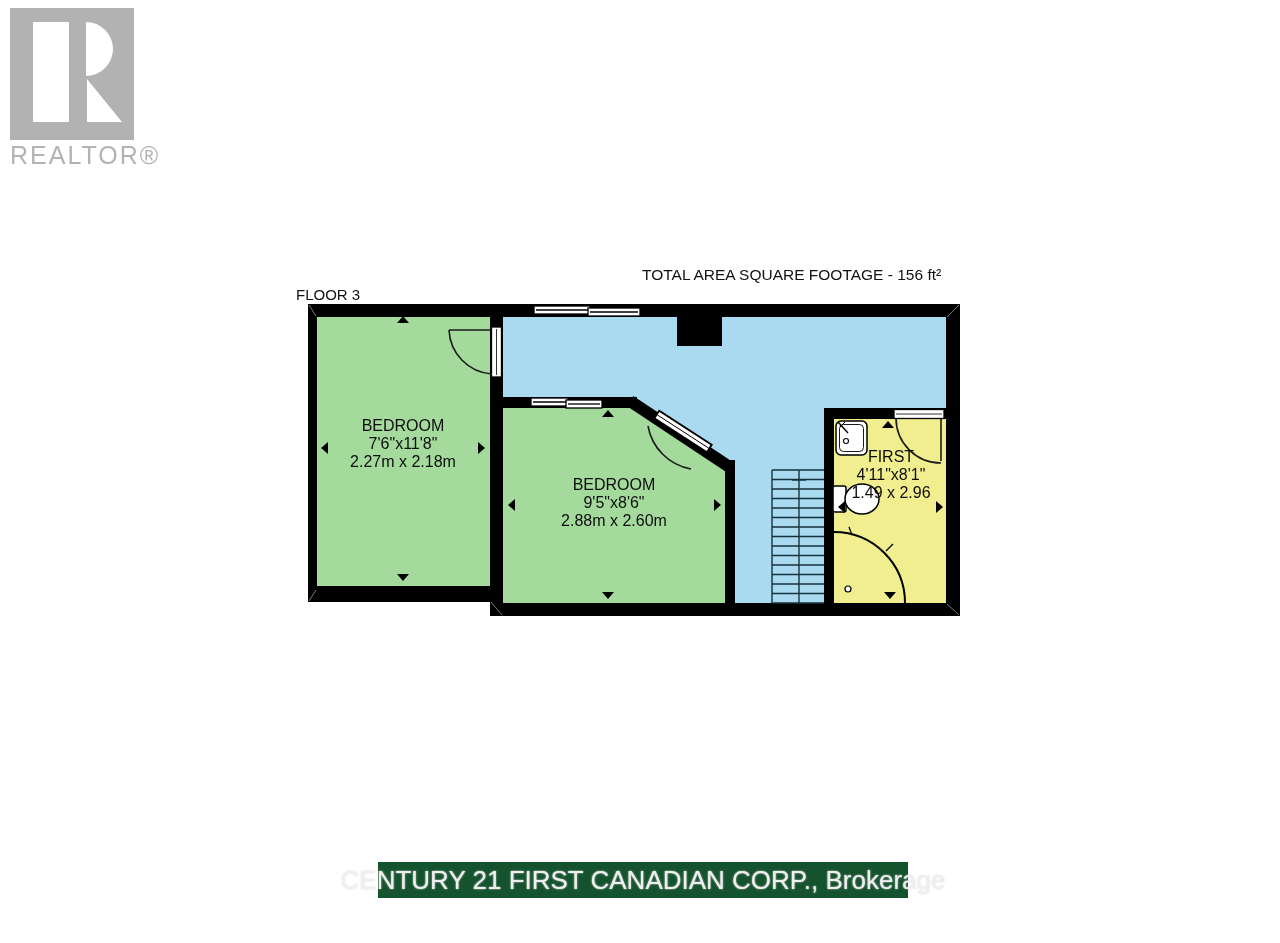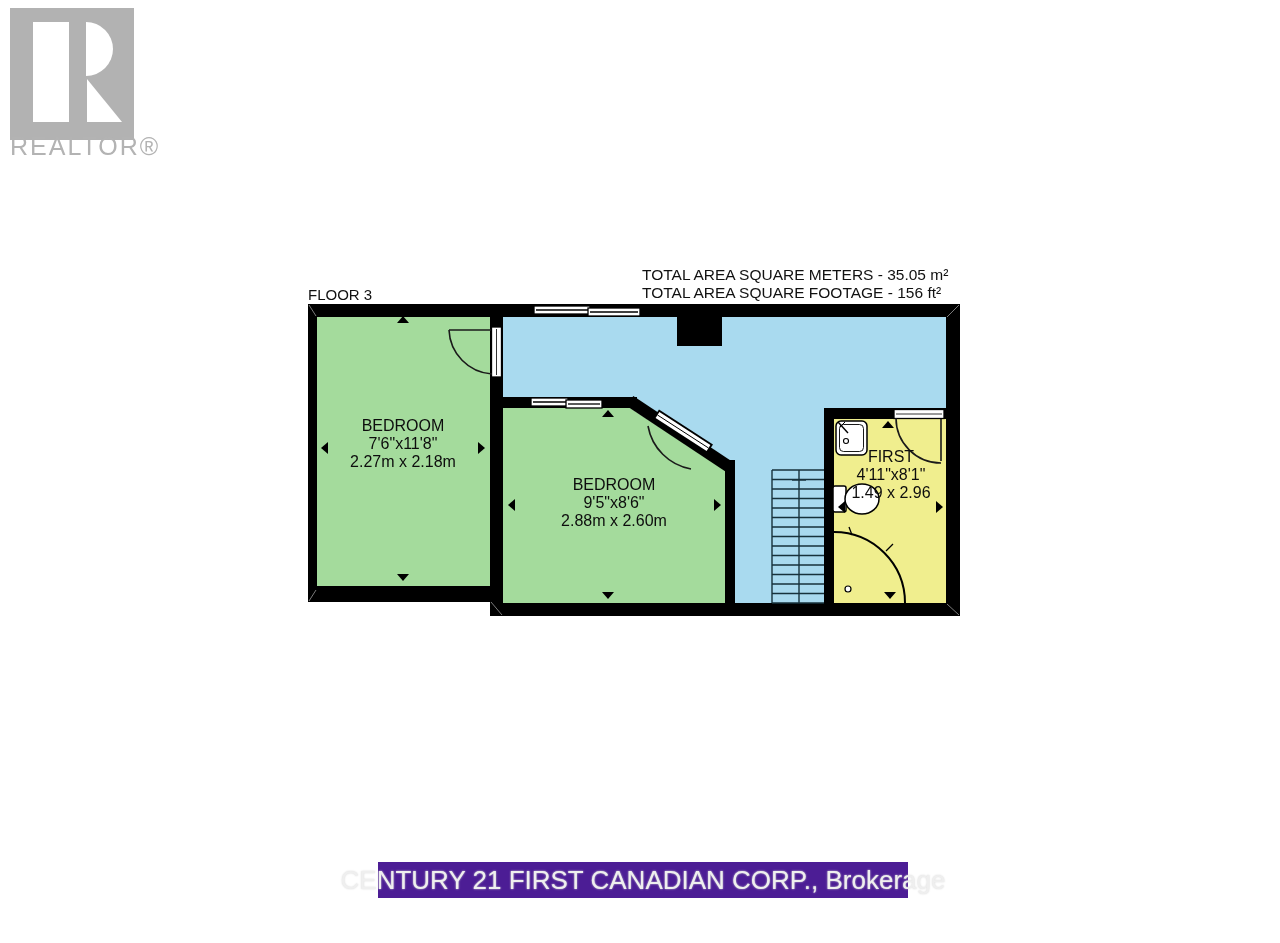--- a/index.html
+++ b/index.html
@@ -3,42 +3,42 @@
 <meta charset="utf-8">
 <style>
   html,body{margin:0;padding:0;background:#fff;}
   .page{
     position:relative;width:1280px;height:943px;background:#ffffff;overflow:hidden;
     font-family:"Liberation Sans", sans-serif;color:#000;
   }
   
   .logo-box{position:absolute;left:10px;top:8px;width:124px;height:132px;}
   .logo-word{
-    position:absolute;left:10px;top:132px;width:150px;
+    position:absolute;left:10px;top:141px;width:150px;
     font-size:25px;letter-spacing:2px;color:#b3b3b3;font-weight:400;
   }
   
-  .floor-label{position:absolute;left:308px;top:286px;font-size:15px;color:#111;}
+  .floor-label{position:absolute;left:296px;top:286px;font-size:15px;color:#111;}
   .area-summary{position:absolute;left:642px;top:266px;font-size:15.5px;line-height:18px;color:#111;white-space:nowrap;}
   
   .plan-svg{position:absolute;left:300px;top:295px;width:668px;height:330px;}
   
   .room-label{
     position:absolute;transform:translateX(-50%);text-align:center;
     font-size:16px;line-height:18px;color:#0d0d0d;white-space:nowrap;
   }
   
   .disclaimer{
     position:absolute;left:299px;top:619px;width:670px;text-align:center;
     font-size:11px;line-height:13px;color:#1a1a1a;
   }
   
   .brokerage-band{
     position:absolute;left:378px;top:862px;width:530px;height:36px;
-    background:#4c1d95;display:flex;align-items:center;justify-content:center;
+    background:#14532d;display:flex;align-items:center;justify-content:center;
   }
   .brokerage-text{
     font-size:26px;color:#efefef;white-space:nowrap;
     text-shadow:0 0 2px #d9d9d9;
   }
 </style>
 </head>
 <body>
 
 <div class="page">
@@ -46,21 +46,20 @@
   <svg class="logo-box" viewBox="0 0 124 132" aria-hidden="true">
     <rect x="0" y="0" width="124" height="132" fill="#b2b2b2"></rect>
     <rect x="23" y="14" width="36" height="100" fill="#ffffff"></rect>
     <path d="M76 14 A27 27 0 0 1 76 68 Z" fill="#ffffff"></path>
     <polygon points="77,71 112,114 77,114" fill="#ffffff"></polygon>
   </svg>
   <div class="logo-word">REALTOR®</div>
 
   <div class="floor-label">FLOOR 3</div>
   <div class="area-summary">
-    <div>TOTAL AREA SQUARE METERS - 35.05 m²</div>
     <div>TOTAL AREA SQUARE FOOTAGE - 156 ft²</div>
   </div>
 
   <svg class="plan-svg" viewBox="300 295 668 330" aria-hidden="true">
 
     <rect x="317" y="317" width="173" height="269" fill="#a4db9c"></rect>
     <polygon points="503,317 946,317 946,410 824,410 824,603 734,603 734,464 632,400 503,400" fill="#a9daef"></polygon>
     <polygon points="503,408 630,408 725,470 725,603 503,603" fill="#a4db9c"></polygon>
     <rect x="834" y="419" width="112" height="184" fill="#f0ee8e"></rect>
 

